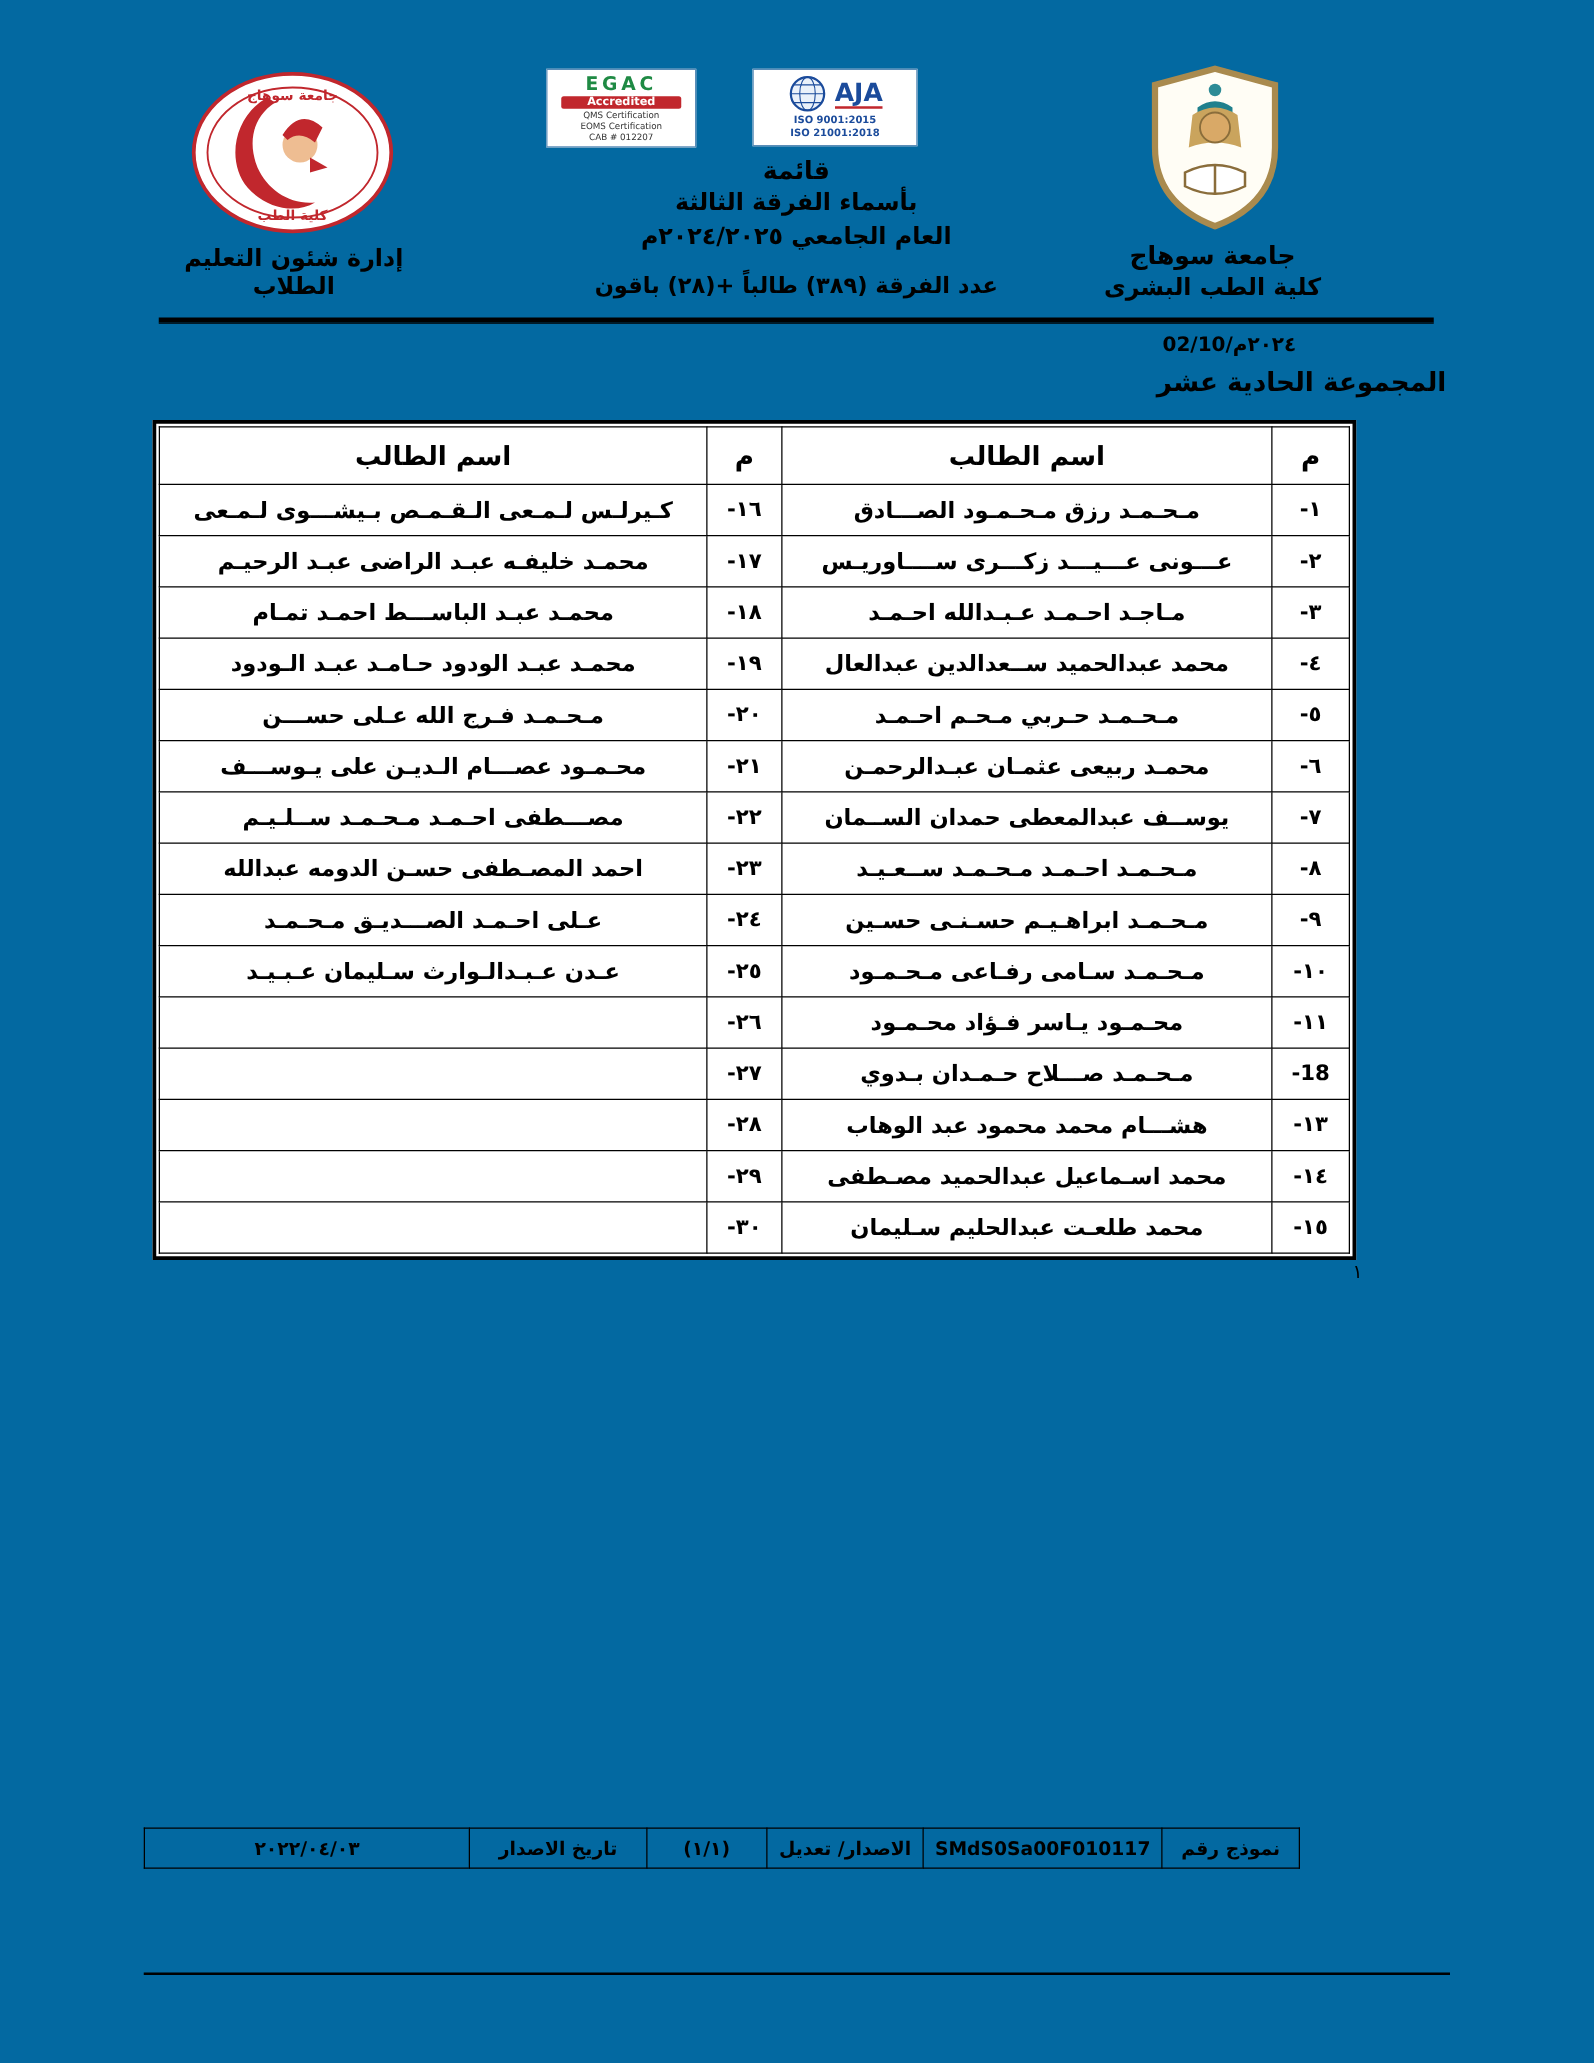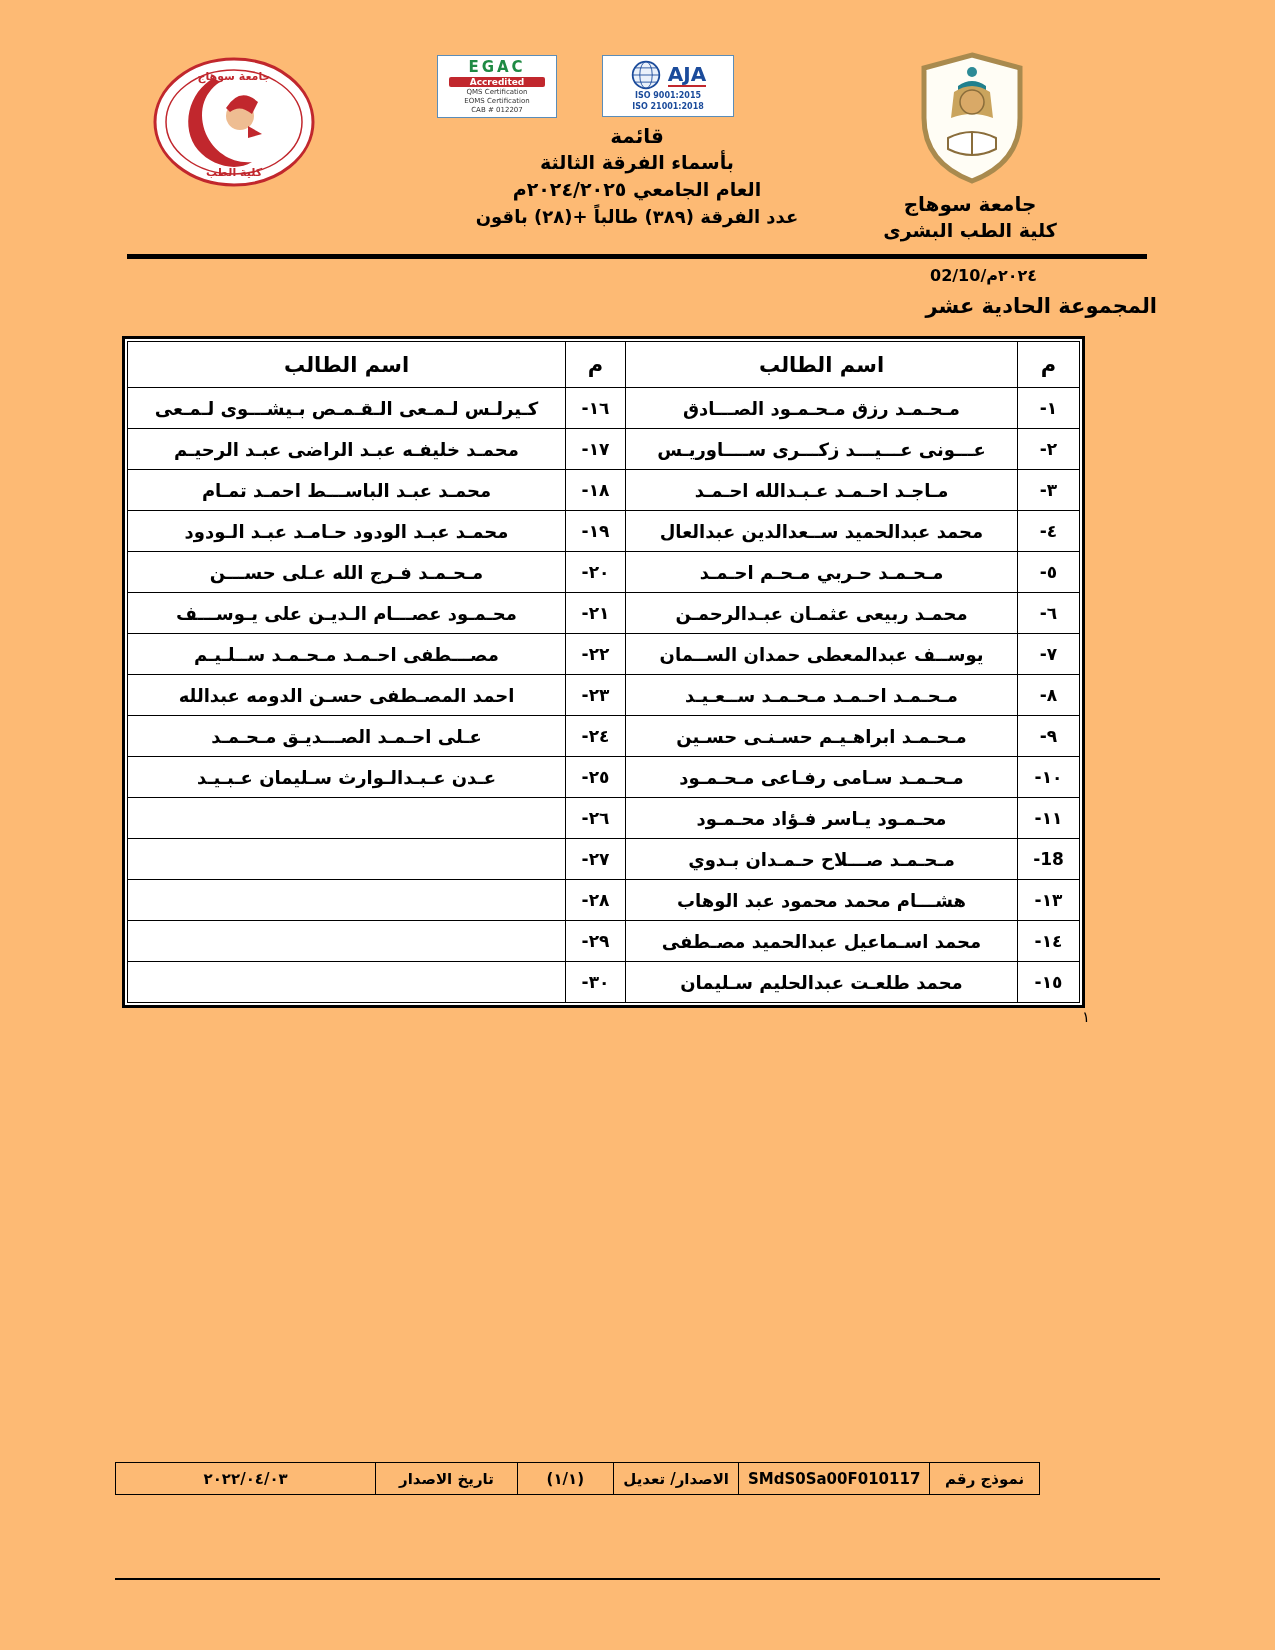--- a/index.html
+++ b/index.html
@@ -1,35 +1,35 @@
 <!DOCTYPE html>
 <html lang="ar" dir="rtl"><head>
 <meta charset="utf-8">
 <style>
   * { box-sizing:border-box; margin:0; padding:0; }
   html,body { background:#ffffff; }
   body { font-family:"DejaVu Sans", sans-serif; }
-  .page { position:relative; width:1275px; height:1650px; background:#fdba74; margin:0 auto; direction:rtl; overflow:hidden; color:#000; }
+  .page { position:relative; width:1275px; height:1650px; background:#0369a1; margin:0 auto; direction:rtl; overflow:hidden; color:#000; }
   .abs { position:absolute; }
 
   .hdr-left-title { left:128px; top:196px; width:214px; font-size:19px; font-weight:bold; text-align:center; }
   .hdr-center { left:437px; top:55px; width:400px; text-align:center; }
   .cert-row { display:flex; align-items:flex-start; gap:45px; margin-bottom:6px; direction:ltr; }
   .egac-box { width:120px; border:1px solid #5b8db8; padding:2px 3px; background:#fff; text-align:center; }
   .egac-title { color:#1f8a44; font-weight:bold; font-size:15px; letter-spacing:3px; }
   .egac-ribbon { background:#c1272d; color:#fff; font-size:9px; font-weight:bold; margin:1px 8px; border-radius:2px; }
   .egac-small { font-size:7px; color:#333; line-height:1.3; }
   .aja-box { width:132px; border:1px solid #5b8db8; padding:3px 2px; background:#fff; text-align:center; }
   .aja-top { display:flex; align-items:center; justify-content:center; gap:6px; }
   .aja-title { color:#1b4b9b; font-weight:bold; font-size:20px; border-bottom:2px solid #c1272d; line-height:1.1; }
   .aja-small { font-size:8px; color:#1b4b9b; font-weight:bold; line-height:1.35; }
   .hc-1 { font-size:20px; margin-top:4px; font-weight:bold; }
   .hc-2 { font-size:19px; margin-top:3px; font-weight:bold; }
   .hc-3 { font-size:19px; margin-top:5px; font-weight:bold; }
-  .hc-4 { font-size:18px; margin-top:6px; font-weight:bold; }
+  .hc-4 { font-size:18px; margin-top:18px; font-weight:bold; }
   .hdr-right-txt { left:863px; top:192px; width:214px; text-align:center; font-weight:bold; }
   .hr-1 { font-size:20px; }
   .hr-2 { font-size:19px; margin-top:3px; }
   .seal { left:152px; top:56px; }
   .shield { left:918px; top:52px; }
   .rule { left:127px; top:254px; width:1020px; border-top:4px solid #000; height:4px; border-bottom:1px solid #000; }
   .date-top { left:930px; top:266px; width:230px; direction:ltr; text-align:left; font-size:16px; font-weight:bold; }
   .group-title { left:137px; top:294px; width:1020px; font-size:21px; font-weight:bold; }
 
   .table-frame { left:122px; top:336px; width:963px; border:3px solid #000; padding:2px; background:#fff; }
@@ -60,20 +60,21 @@
       <ellipse cx="82" cy="66" rx="68" ry="52" fill="#fff" stroke="#c1272d" stroke-width="1.5"></ellipse>
       <path d="M62 22 C 36 36 28 72 46 94 C 60 110 84 116 100 106 C 80 108 62 96 54 78 C 46 58 50 38 68 26 Z" fill="#c1272d"></path>
       <circle cx="88" cy="60" r="14" fill="#eebd92"></circle>
       <path d="M74 52 Q88 30 106 46 L100 58 Q88 48 78 56 Z" fill="#c1272d"></path>
       <path d="M96 70 L110 78 L96 82 Z" fill="#c1272d"></path>
       <text x="82" y="24" text-anchor="middle" font-size="11" fill="#c1272d" font-weight="bold">جامعة سوهاج</text>
       <text x="82" y="120" text-anchor="middle" font-size="11" fill="#c1272d" font-weight="bold">كلية الطب</text>
     </svg>
   </div>
 
+  <div class="abs hdr-left-title">إدارة شئون التعليم الطلاب</div>
 
   <div class="abs hdr-center">
     <div class="cert-row">
       <div class="egac-box">
         <div class="egac-title">EGAC</div>
         <div class="egac-ribbon">Accredited</div>
         <div class="egac-small">QMS Certification</div>
         <div class="egac-small">EOMS Certification</div>
         <div class="egac-small">CAB # 012207</div>
       </div>

